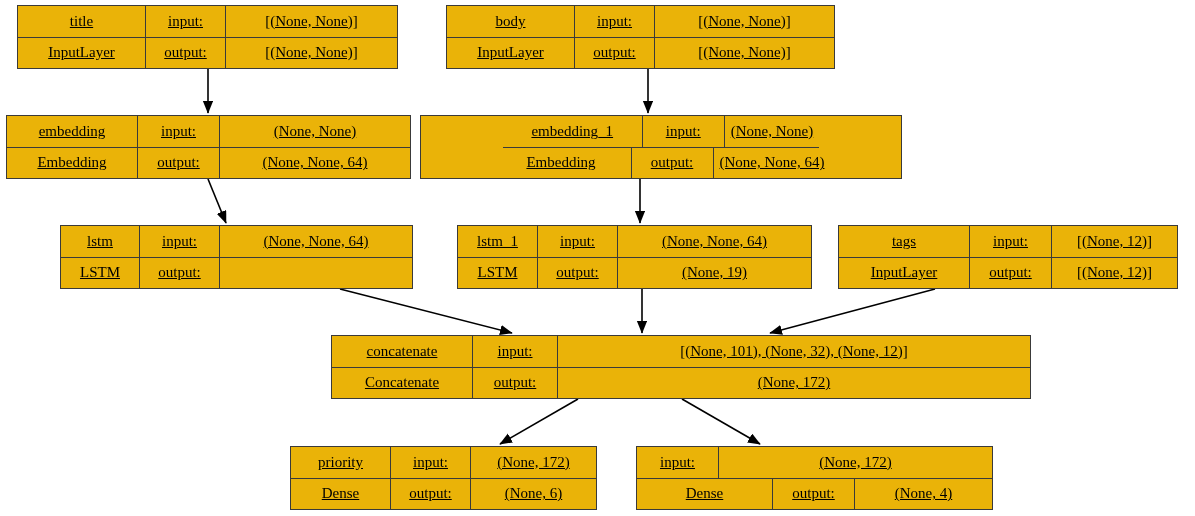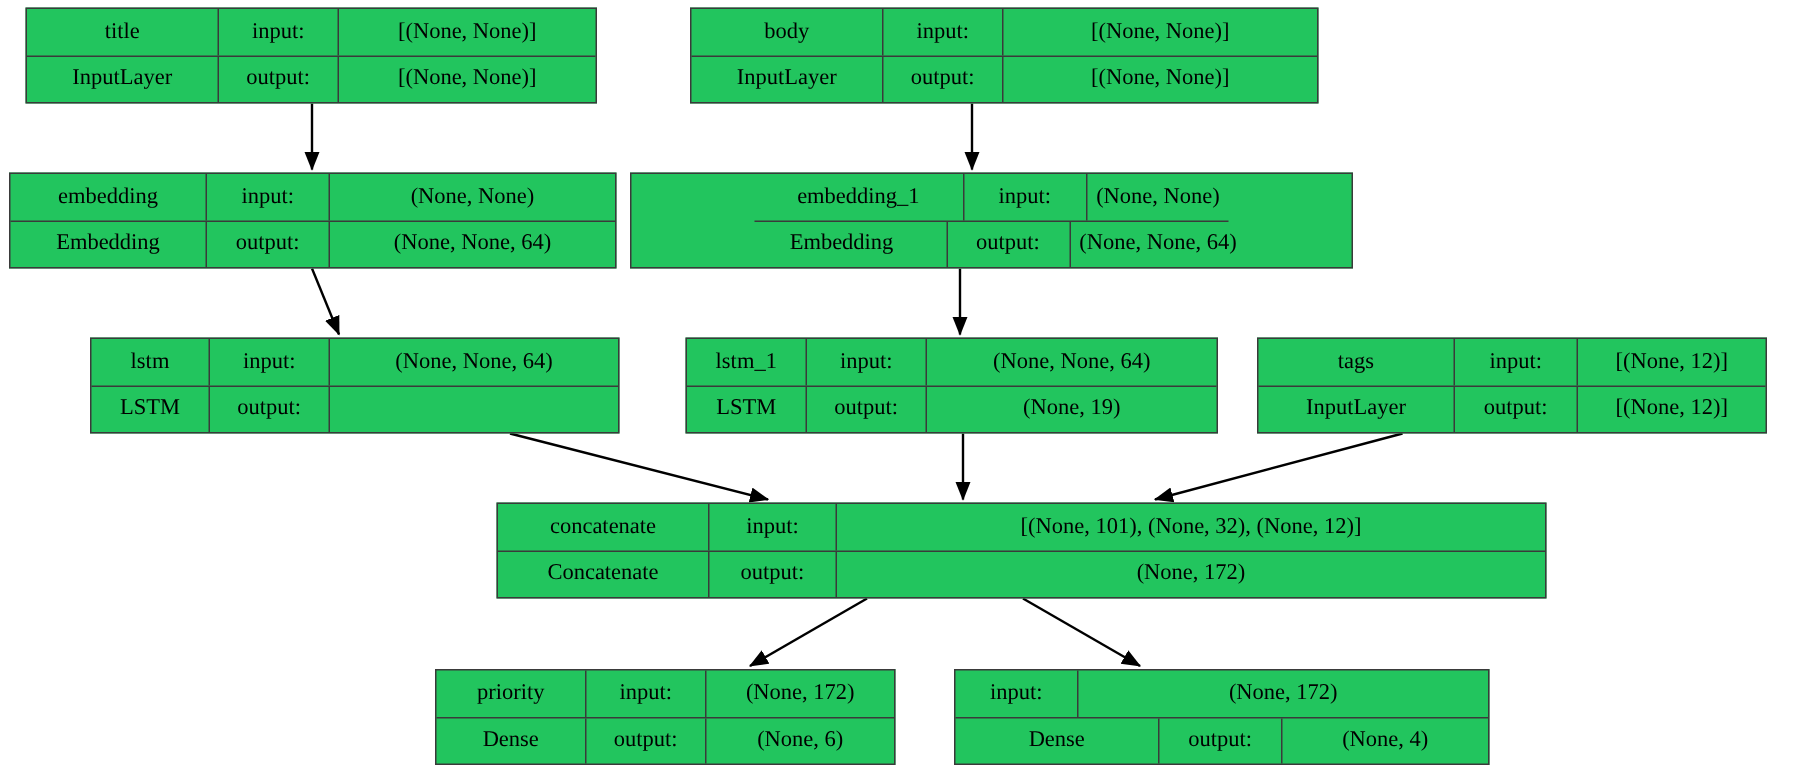--- a/index.html
+++ b/index.html
@@ -21,24 +21,25 @@
     left: 0;
     top: 0;
     width: 1195px;
     height: 516px;
     pointer-events: none;
   }
   .node {
     position: absolute;
     box-sizing: border-box;
     border: 1px solid #3a3a3a;
-    background: #22c55e;
+    background: #eab308;
     display: flex;
     flex-direction: column;
     z-index: 2;
+    text-decoration: underline;
   }
   .node .row {
     display: flex;
     flex: 1 1 0;
     min-height: 0;
   }
   .node .row.top {
     border-bottom: 1px solid #3a3a3a;
   }
   .cell {
@@ -91,21 +92,21 @@
           <div class="cell c-name" style="width: 128px; flex: 0 0 128px;">title</div>
           <div class="cell c-io" style="width: 80px; flex: 0 0 80px;">input:</div>
           <div class="cell c-shape" style="flex: 1 1 auto;">[(None, None)]</div>
         </div>
         <div class="row bottom">
           <div class="cell c-name" style="width: 128px; flex: 0 0 128px;">InputLayer</div>
           <div class="cell c-io" style="width: 80px; flex: 0 0 80px;">output:</div>
           <div class="cell c-shape" style="flex: 1 1 auto;">[(None, None)]</div>
         </div>
       </div>
-      <div class="node" style="left: 460px; top: 5px; width: 419px; height: 64px;">
+      <div class="node" style="left: 446px; top: 5px; width: 389px; height: 64px;">
         <div class="row top">
           <div class="cell c-name" style="width: 128px; flex: 0 0 128px;">body</div>
           <div class="cell c-io" style="width: 80px; flex: 0 0 80px;">input:</div>
           <div class="cell c-shape" style="flex: 1 1 auto;">[(None, None)]</div>
         </div>
         <div class="row bottom">
           <div class="cell c-name" style="width: 128px; flex: 0 0 128px;">InputLayer</div>
           <div class="cell c-io" style="width: 80px; flex: 0 0 80px;">output:</div>
           <div class="cell c-shape" style="flex: 1 1 auto;">[(None, None)]</div>
         </div>

